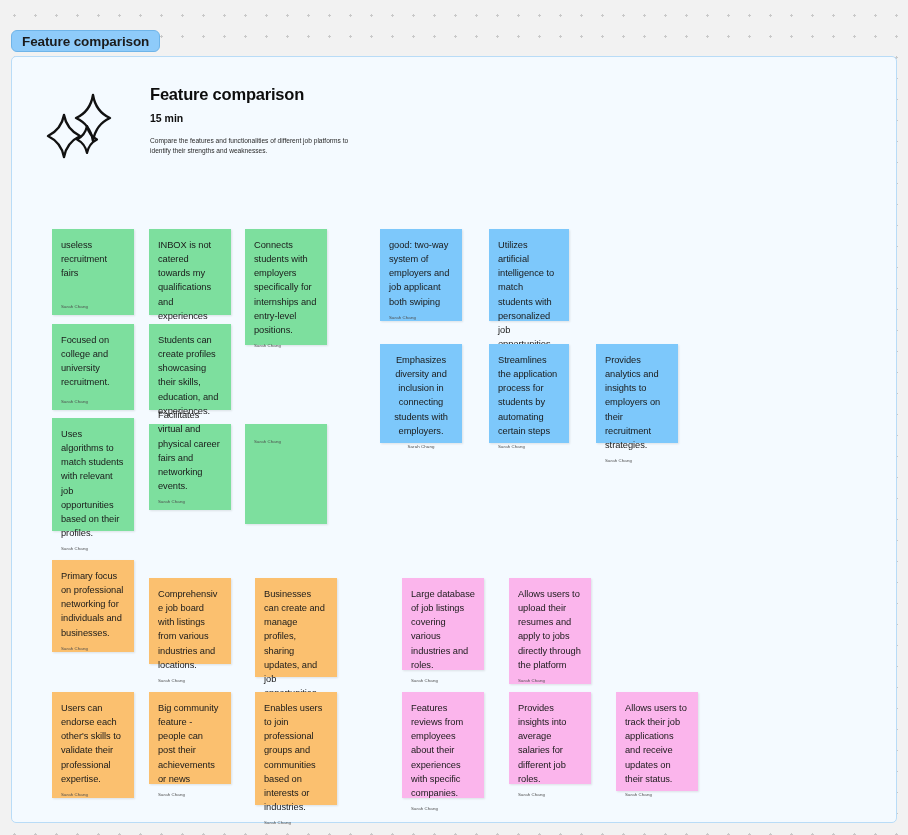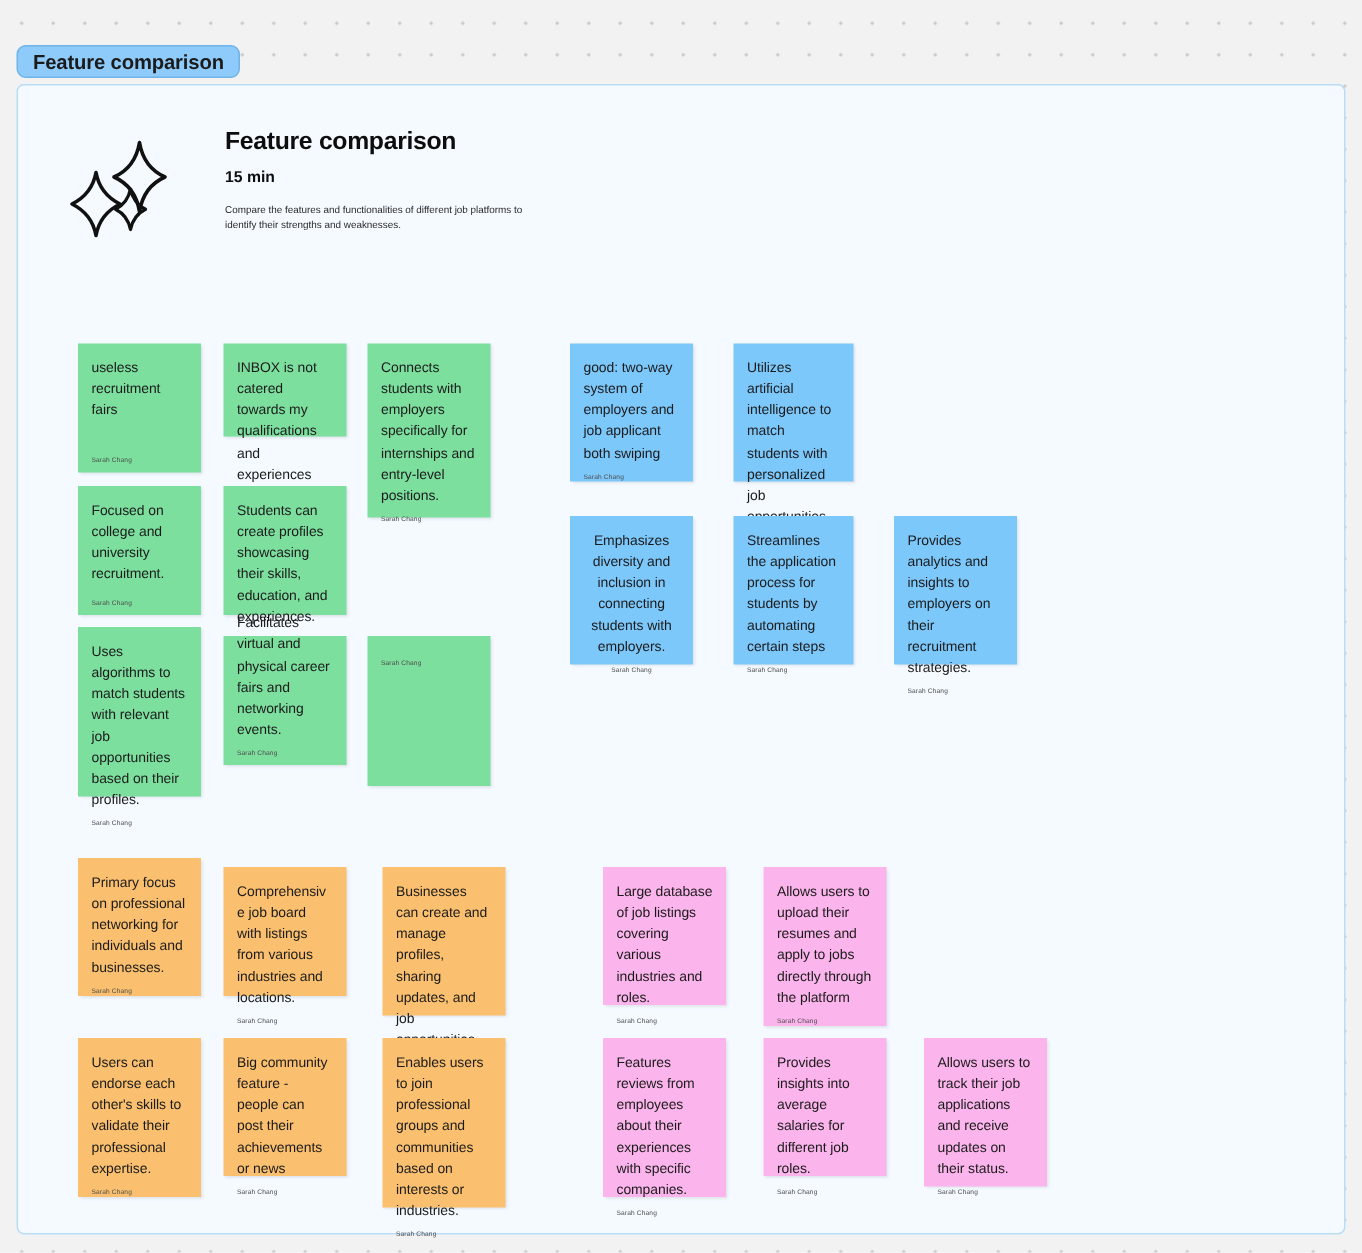--- a/index.html
+++ b/index.html
@@ -146,21 +146,21 @@
       <div class="header-duration">15 min</div>
       <div class="header-desc">Compare the features and functionalities of different job platforms to identify their strengths and weaknesses.</div>
     </div>
   </div>
 
   <div id="notes-layer">
       <div class="note green" style="left: 40px; top: 172px; width: 82px; height: 86px;">
         <div class="note-text">useless recruitment fairs</div>
         <div class="note-author">Sarah Chang</div>
       </div>
-      <div class="note green" style="left: 137px; top: 172px; width: 82px; height: 62px; gap: 36px;">
+      <div class="note green" style="left: 137px; top: 172px; width: 82px; height: 86px; gap: 36px;">
         <div class="note-text">INBOX is not catered towards my qualifications and experiences</div>
         <div class="note-author">Sarah Chang</div>
       </div>
       <div class="note green" style="left: 233px; top: 172px; width: 82px; height: 116px;">
         <div class="note-text">Connects students with employers specifically for internships and entry-level positions.</div>
         <div class="note-author">Sarah Chang</div>
       </div>
       <div class="note green" style="left: 40px; top: 267px; width: 82px; height: 86px;">
         <div class="note-text">Focused on college and university recruitment.</div>
         <div class="note-author">Sarah Chang</div>
@@ -193,21 +193,21 @@
         <div class="note-author">Sarah Chang</div>
       </div>
       <div class="note blue" style="left: 477px; top: 287px; width: 80px; height: 99px;">
         <div class="note-text">Streamlines the application process for students by automating certain steps</div>
         <div class="note-author">Sarah Chang</div>
       </div>
       <div class="note blue" style="left: 584px; top: 287px; width: 82px; height: 99px;">
         <div class="note-text">Provides analytics and insights to employers on their recruitment strategies.</div>
         <div class="note-author">Sarah Chang</div>
       </div>
-      <div class="note orange" style="left: 40px; top: 515px; width: 82px; height: 92px;">
+      <div class="note orange" style="left: 40px; top: 503px; width: 82px; height: 92px;">
         <div class="note-text">Primary focus on professional networking for individuals and businesses.</div>
         <div class="note-author">Sarah Chang</div>
       </div>
       <div class="note orange" style="left: 137px; top: 521px; width: 82px; height: 86px;">
         <div class="note-text">Comprehensive job board with listings from various industries and locations.</div>
         <div class="note-author">Sarah Chang</div>
       </div>
       <div class="note orange" style="left: 243px; top: 521px; width: 82px; height: 99px;">
         <div class="note-text">Businesses can create and manage profiles, sharing updates, and job opportunities.</div>
         <div class="note-author">Sarah Chang</div>

